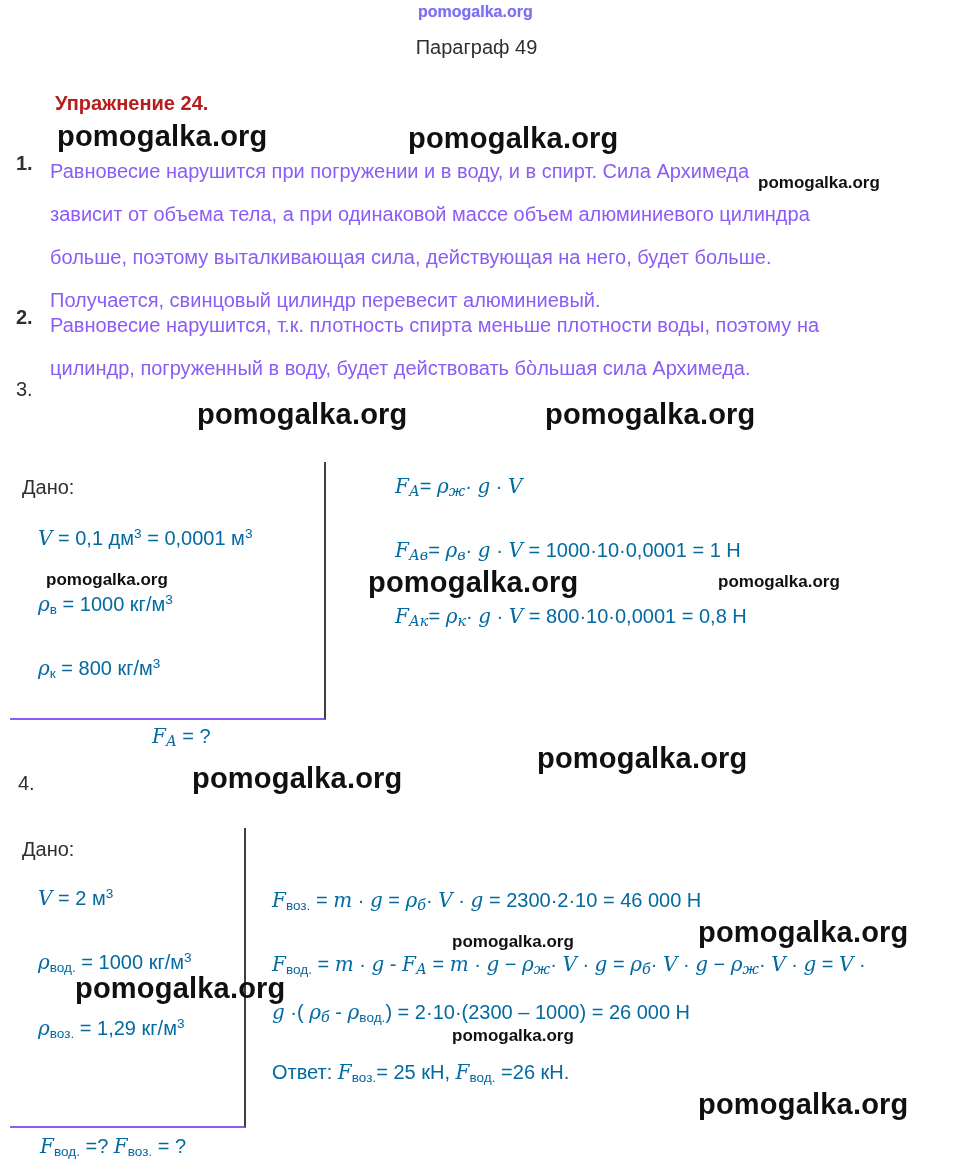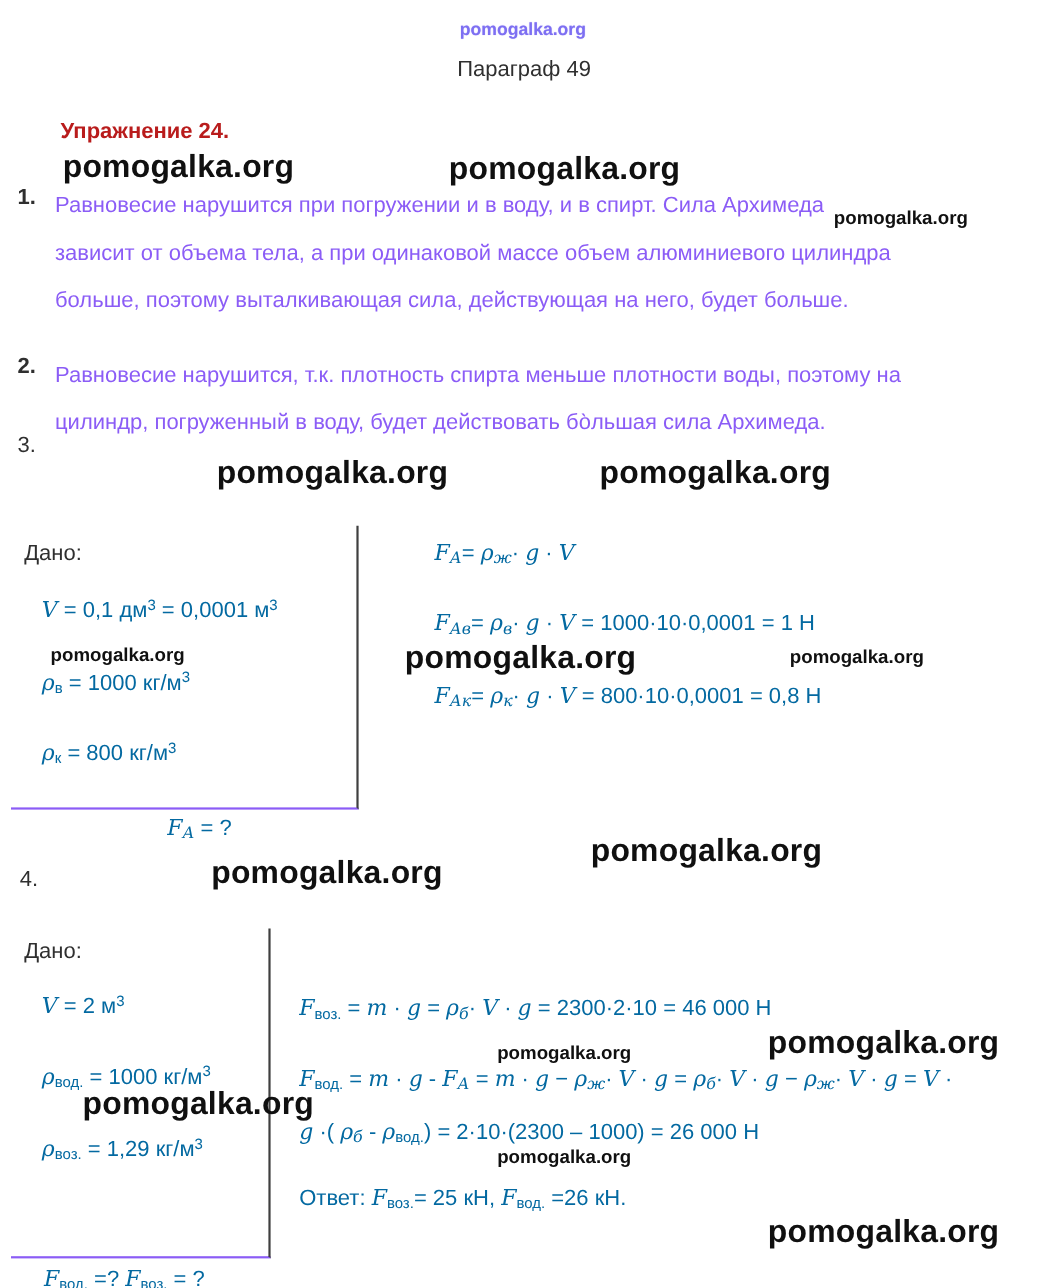--- a/index.html
+++ b/index.html
@@ -1,21 +1,21 @@
 <!DOCTYPE html>
 <html><head>
 <meta charset="utf-8">
 <style>
   * { margin:0; padding:0; box-sizing:border-box; }
   body { background:#ffffff; font-family:"Liberation Sans", sans-serif; }
   .page {
     position:relative; width:953px; height:1171px; background:#ffffff;
     overflow:hidden; color:#333;
   }
-  .abs { position:absolute; white-space:nowrap;margin-top:16px; }
+  .abs { position:absolute; white-space:nowrap; }
   .page-title { width:953px; text-align:center; font-size:20px; color:#2f2f2f; }
   .exercise-title { font-size:20px; font-weight:bold; color:#b91c1c; }
   .item-num { font-size:20px; font-weight:bold; color:#2f2f2f; }
   .item-label { font-size:20px; color:#2f2f2f; }
   .body-lines .text-line { white-space:nowrap; font-size:20px; line-height:43px; color:#8b5cf6; }
   .wm { font-weight:bold; color:#101010; z-index:3; }
   .wm-lg { font-size:29px; letter-spacing:0.2px; }
   .wm-sm { font-size:17px; }
   .wm-top { font-size:16px; color:#7d6ff2; text-shadow:0 0 1px #b9aef8; }
   .given-box {
@@ -42,20 +42,21 @@
 
   <span class="abs wm wm-lg" style="left:57px; top:120px;">pomogalka.org</span>
   <span class="abs wm wm-lg" style="left:408px; top:122px;">pomogalka.org</span>
   <span class="abs wm wm-sm" style="left:758px; top:173px;">pomogalka.org</span>
 
   <div class="abs item-num" style="left:16px; top:152px;">1.</div>
   <div class="abs body-lines" style="left:50px; top:150px;">
     <div class="text-line">Равновесие нарушится при погружении и в воду, и в спирт. Сила Архимеда</div>
     <div class="text-line">зависит от объема тела, а при одинаковой массе объем алюминиевого цилиндра</div>
     <div class="text-line">больше, поэтому выталкивающая сила, действующая на него, будет больше.</div>
+    <div class="text-line">Получается, свинцовый цилиндр перевесит алюминиевый.</div>
   </div>
 
   <div class="abs item-num" style="left:16px; top:306px;">2.</div>
   <div class="abs body-lines" style="left:50px; top:304px;">
     <div class="text-line">Равновесие нарушится, т.к. плотность спирта меньше плотности воды, поэтому на</div>
     <div class="text-line">цилиндр, погруженный в воду, будет действовать бо̀льшая сила Архимеда.</div>
   </div>
 
   <div class="abs item-label" style="left:16px; top:378px;">3.</div>
   <span class="abs wm wm-lg" style="left:197px; top:398px;">pomogalka.org</span>

